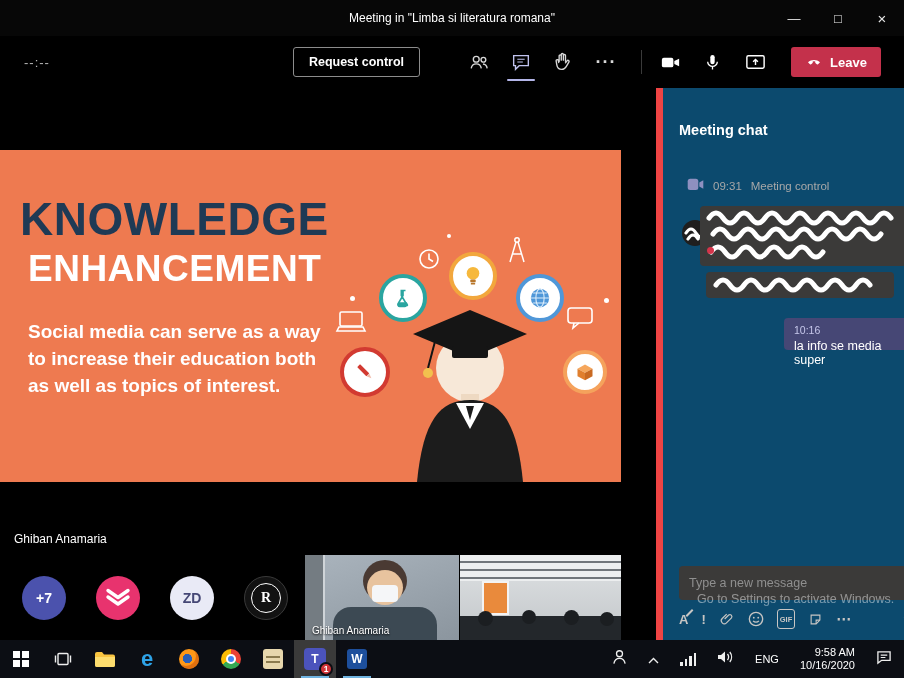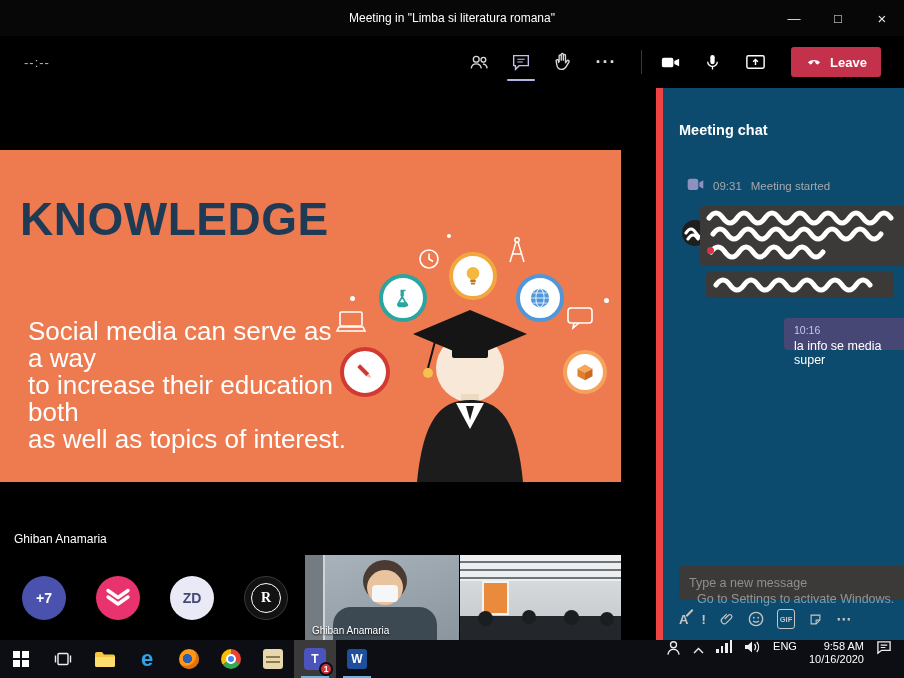--- a/index.html
+++ b/index.html
@@ -18,21 +18,21 @@
 .icbtn{position:absolute;top:9px;width:34px;height:34px;display:flex;align-items:center;justify-content:center;color:#d8d8d8}
 .icbtn.sel{color:#c0c2ee}
 .selbar{position:absolute;top:43px;width:28px;height:2px;background:#b3b5e8;border-radius:1px}
 .vdiv{position:absolute;left:641px;top:14px;width:1px;height:24px;background:#3a3a3a}
 .leave{position:absolute;left:791px;top:11px;width:90px;height:30px;display:flex;align-items:center;justify-content:center;gap:7px;background:#c4314b;border-radius:3px;color:#fff;font-size:13px;font-weight:700}
 
 #stage{left:0;top:88px;width:621px;height:552px;background:#000}
 #slide{position:absolute;left:0;top:62px;width:621px;height:332px;background:#ee7a50;overflow:hidden}
 .s-title1{position:absolute;left:20px;top:42px;font-size:46px;font-weight:700;color:#1f3a55;letter-spacing:.5px}
 .s-title2{position:absolute;left:28px;top:98px;font-size:37px;font-weight:700;color:#fff;letter-spacing:.5px}
-.s-body{position:absolute;left:28px;top:168px;width:320px;color:#fff;font-size:26px;line-height:27px;font-weight:400}
+.s-body{position:absolute;left:28px;top:168px;width:320px;color:#fff;font-size:19px;line-height:27px;font-weight:700}
 .ring{position:absolute;border-radius:50%;background:#fff;display:flex;align-items:center;justify-content:center}
 .outline-ic{position:absolute;color:#fff}
 .dot{position:absolute;border-radius:50%;background:#fff}
 .stage-label{position:absolute;left:14px;top:444px;color:#fff;font-size:12px}
 .pcircle{position:absolute;top:488px;width:44px;height:44px;border-radius:50%;display:flex;align-items:center;justify-content:center;font-weight:700;font-size:14px}
 .vtile{position:absolute;top:467px;height:85px;overflow:hidden}
 .vname{position:absolute;left:7px;bottom:4px;color:#fff;font-size:10px;text-shadow:0 1px 2px rgba(0,0,0,.9)}
 
 #chat{left:656px;top:88px;width:283px;height:552px;background:#0c4a6e;border-left:7px solid #ef4444}
 .chat-title{position:absolute;left:16px;top:34px;color:#fff;font-size:14.5px;font-weight:700}
@@ -62,34 +62,35 @@
 .ffx{width:20px;height:20px;border-radius:50%;background:radial-gradient(circle at 42% 48%,#2b5fb8 0 29%,#ff9817 30% 100%);box-shadow:inset -3px -3px 0 rgba(200,80,10,.55)}
 .chr{width:20px;height:20px;border-radius:50%;background:conic-gradient(#ea4335 0 33%,#34a853 0 66%,#fbbc05 0 100%);display:flex;align-items:center;justify-content:center}
 .chr b{width:10px;height:10px;border-radius:50%;background:#fff;display:flex;align-items:center;justify-content:center}
 .chr b i{width:6px;height:6px;border-radius:50%;background:#4285f4}
 .notesic{width:20px;height:20px;border-radius:3px;background:#e7d7ad;display:flex;flex-direction:column;justify-content:center;gap:3px;padding:0 3px}
 .notesic i{height:2px;background:#8b7b4f}
 .teamsic{width:22px;height:22px;border-radius:4px;background:#4b53bc;color:#fff;display:flex;align-items:center;justify-content:center;font-size:12px;font-weight:700}
 .badge{position:absolute;right:3px;bottom:2px;width:14px;height:14px;border-radius:50%;background:#d13438;border:2px solid #0c0e14;color:#fff;font-size:8.5px;font-weight:700;display:flex;align-items:center;justify-content:center}
 .wordic{width:20px;height:20px;border-radius:3px;background:#1d4f9c;color:#fff;display:flex;align-items:center;justify-content:center;font-size:12px;font-weight:700}
 .edgeic{color:#2ea3e8;font-size:22px;font-weight:700;line-height:20px}
-.tray{position:absolute;right:0;top:0;height:38px;display:flex;align-items:flex-start;gap:12px;padding-right:12px;color:#eee}
+.tray{position:absolute;right:0;top:0;height:38px;display:flex;align-items:center;gap:21px;padding-right:12px;color:#eee}
 .bars{display:flex;align-items:flex-end;gap:2px}
 .bars i{width:2.5px;background:#eee}
 .lang{font-size:11px;color:#fff}
 .clockblk{text-align:right;color:#fff;font-size:11px;line-height:13px}
 </style>
 </head>
 <body>
 
 <div id="app">
 
   <div id="stage" class="abs">
     <div id="slide">
       <div class="s-title1">KNOWLEDGE</div>
+      <div class="s-title2">ENHANCEMENT</div>
       <div class="s-body">
         <div>Social media can serve as a way</div>
         <div>to increase their education both</div>
         <div>as well as topics of interest.</div>
       </div>
 
       <span class="outline-ic" style="left:334px;top:160px">
         <svg width="34" height="24" viewBox="0 0 34 24">
             <rect x="6" y="2" width="22" height="14" rx="1.5" fill="none" stroke="#fff" stroke-width="1.6"></rect>
             <path d="M3 21h28l-2-4H5z" fill="none" stroke="#fff" stroke-width="1.6"></path>
@@ -215,21 +216,21 @@
     <div class="chat-close">×</div>
 
     <div class="event">
       <span>
         <svg width="17" height="13" viewBox="0 0 17 13">
             <rect x="0.7" y="0.7" width="10.6" height="11.2" rx="2.5" fill="#8e90c0"></rect>
             <path d="M12.3 4.6l4-2.3v8.4l-4-2.3z" fill="#8e90c0"></path>
           </svg>
       </span>
       <span>09:31</span>
-      <span>Meeting started</span>
+      <span>Meeting control</span>
     </div>
 
     <div class="avatar">
       <svg width="26" height="26" viewBox="0 0 26 26" style="display:block">
           <path d="M4 13q5 -8 10 0t10 0M6 19q5 -8 10 0" stroke="#fff" stroke-width="3.2" fill="none" stroke-linecap="round"></path>
         </svg>
     </div>
     <div class="bubble" style="left:37px;top:118px;width:206px;height:60px">
       <svg width="200" height="56" viewBox="0 0 200 56" style="display:block;margin:2px 0 0 3px">
         <path d="M6 10q7 -10 14 0t14 0t14 0t14 0t14 0t14 0t14 0t14 0t14 0t14 0t14 0t14 0t14 0" stroke="#fff" stroke-width="5" fill="none" stroke-linecap="round"></path>
@@ -297,20 +298,21 @@
     <span class="send">
       <svg width="19" height="19" viewBox="0 0 24 24" fill="none" stroke="currentColor" stroke-width="1.5">
           <path d="M3 11l18-7-7 18-2.5-8z"></path>
           <path d="M21 4L11.5 14"></path>
         </svg>
     </span>
   </div>
 
   <div id="toolbar" class="abs">
     <span class="timer">--:--</span>
+    <button class="btn-outline" style="font-family:'Liberation Sans',sans-serif;cursor:default">Request control</button>
 
     <span class="icbtn" style="left:462px">
       <svg width="22" height="22" viewBox="0 0 24 24" fill="none" stroke="currentColor" stroke-width="1.5">
           <circle cx="9" cy="9" r="3.2"></circle>
           <path d="M3.5 19c.5-3.5 3-5 5.5-5s5 1.5 5.5 5"></path>
           <circle cx="16.8" cy="9.5" r="2.6"></circle>
           <path d="M16.3 14.2c2.3.2 4.2 1.6 4.6 4.8"></path>
         </svg>
     </span>
     <span class="icbtn sel" style="left:504px">

